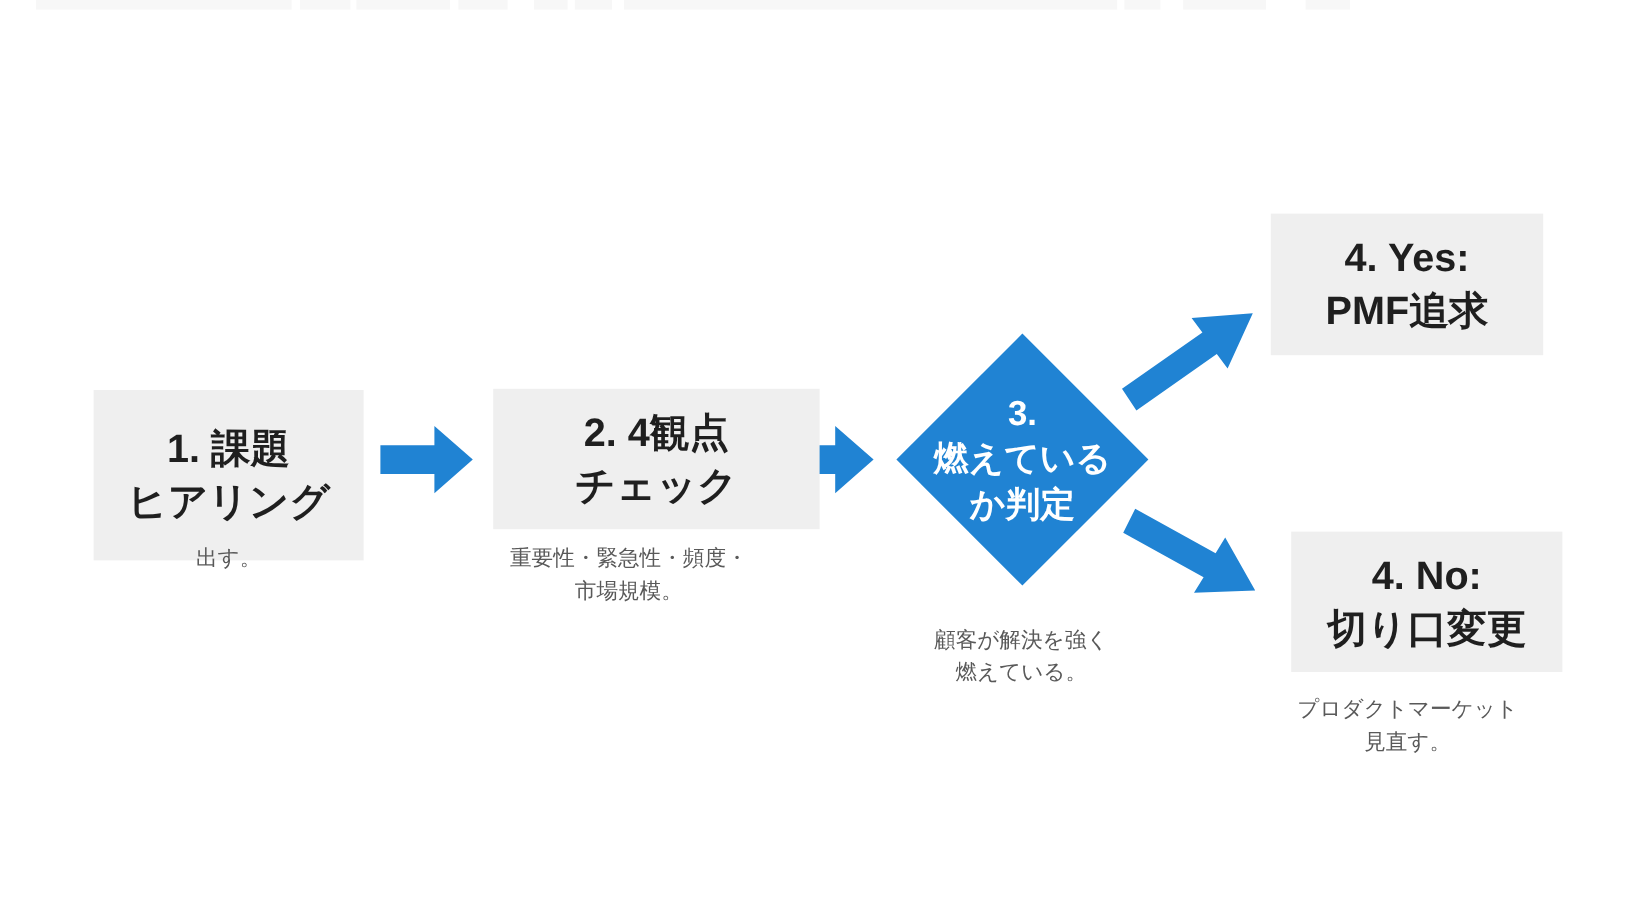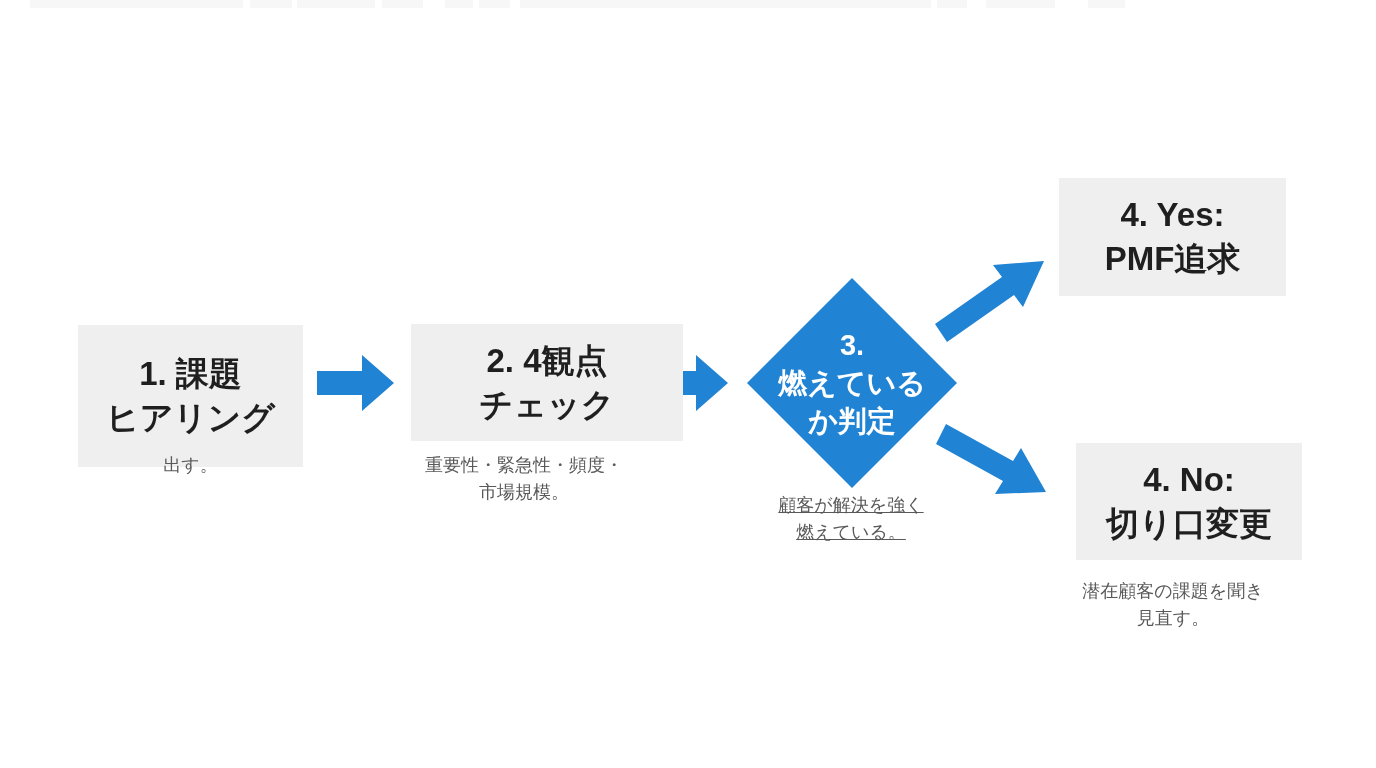--- a/index.html
+++ b/index.html
@@ -102,32 +102,32 @@
   <div class="caption" style="left:381px; top:452px; width:286px;">
     <div class="cap-line">重要性・緊急性・頻度・</div>
     <div class="cap-line">市場規模。</div>
   </div>
 
   <div class="diamond-label" style="left:752px; top:326px; width:200px; height:114px;">
     <div class="title-line">3.</div>
     <div class="title-line">燃えている</div>
     <div class="title-line">か判定</div>
   </div>
-  <div class="caption" style="left:731px; top:492px; width:240px;text-decoration:underline;">
+  <div class="caption" style="left:731px; top:520px; width:240px;">
     <div class="cap-line">顧客が解決を強く</div>
     <div class="cap-line">燃えている。</div>
   </div>
 
   <div class="node" style="left:1059px; top:178px; width:227px; height:118px;">
     <div class="title-line">4. Yes:</div>
     <div class="title-line">PMF追求</div>
   </div>
 
   <div class="node" style="left:1060px; top:443px; width:226px; height:117px;margin-left:16px;">
     <div class="title-line">4. No:</div>
     <div class="title-line">切り口変更</div>
   </div>
   <div class="caption" style="left:1045px; top:578px; width:256px;">
-    <div class="cap-line">潜在顧客の課題を聞き</div>
+    <div class="cap-line">プロダクトマーケット</div>
     <div class="cap-line">見直す。</div>
   </div>
 
 </div>
 
 </body></html>

